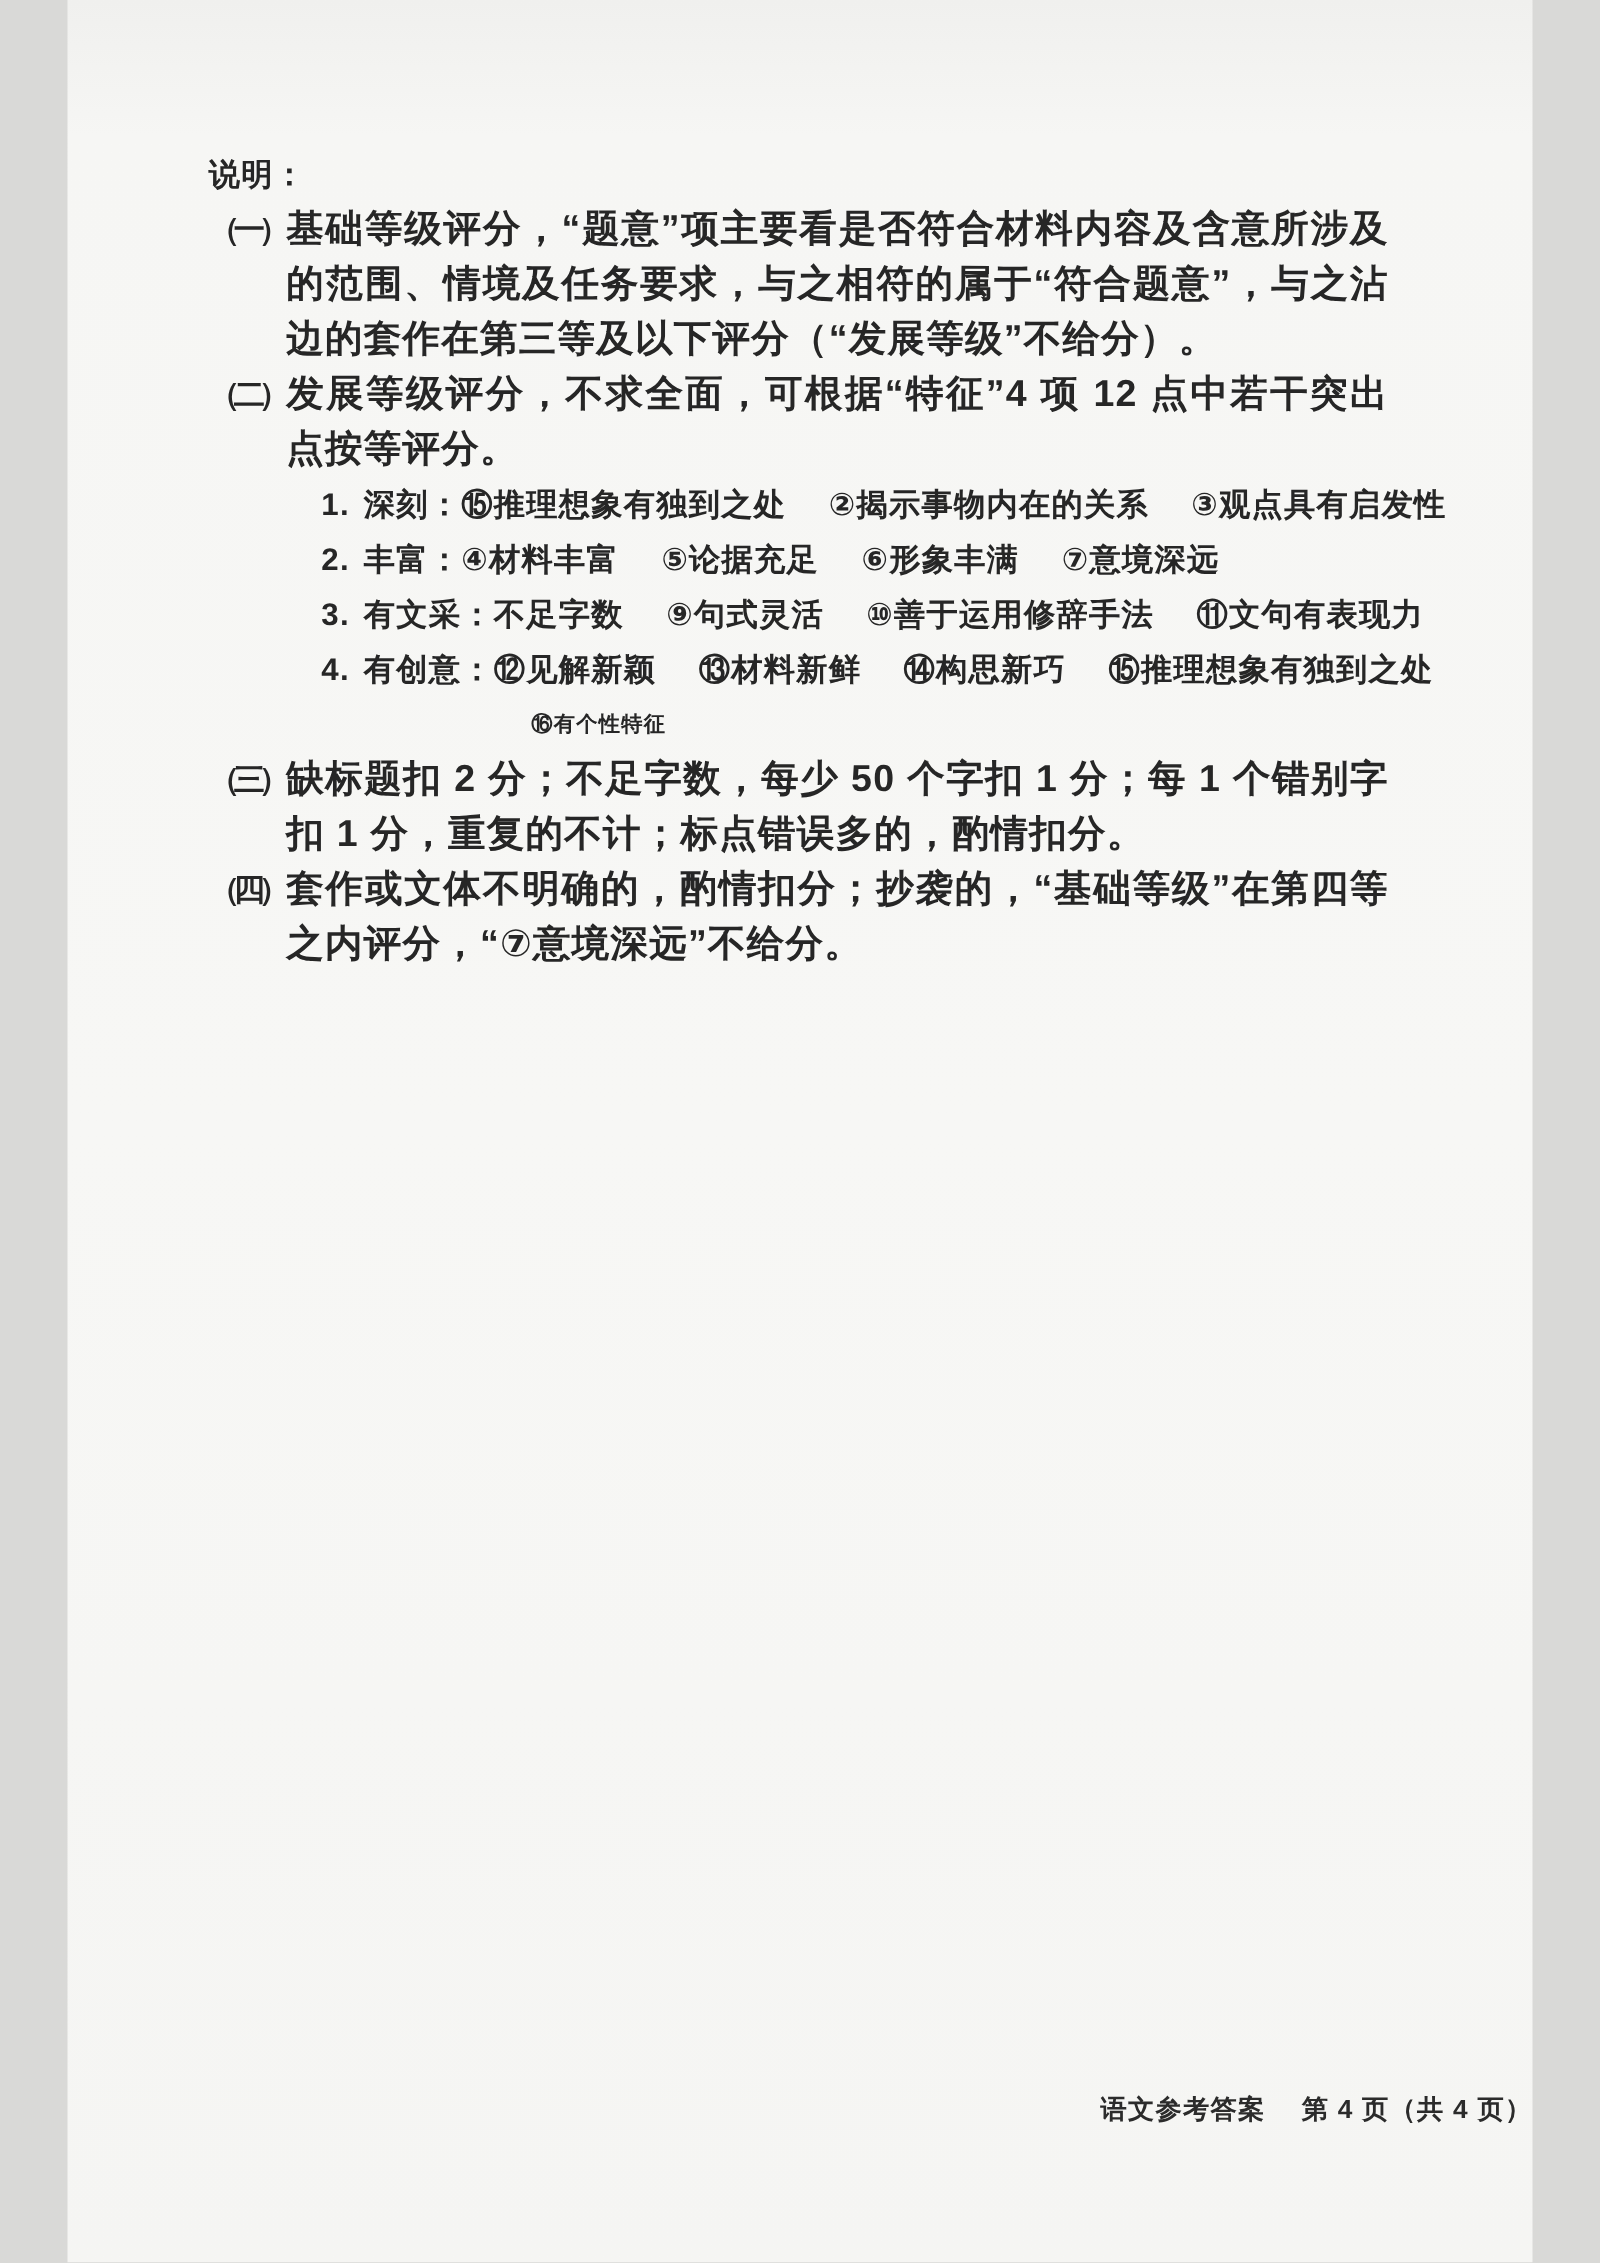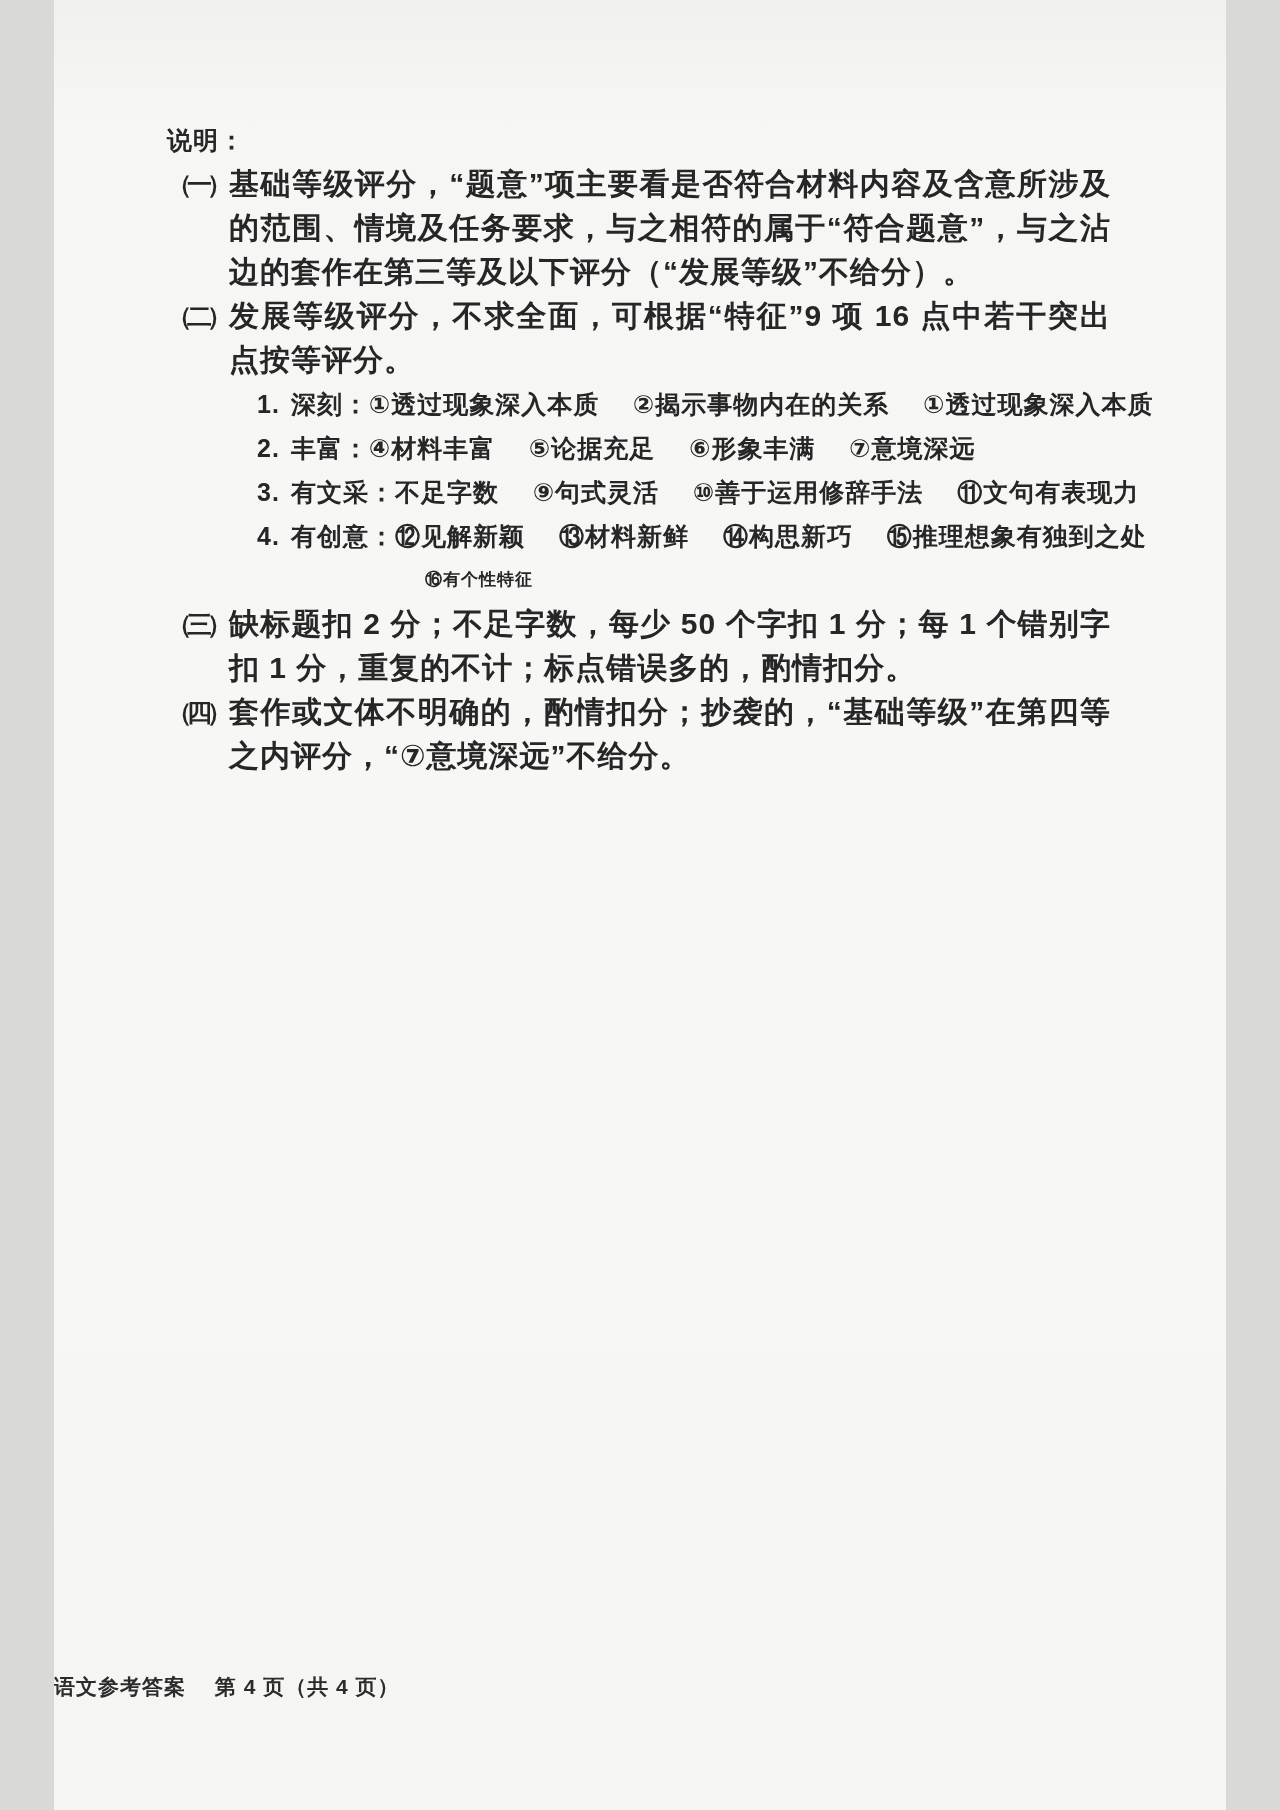--- a/index.html
+++ b/index.html
@@ -68,50 +68,50 @@
   }
   .sub-continuation {
     padding-left: 168px;
     font-size: 17px;
     line-height: 44px;
     letter-spacing: 1px;
   }
   .footer {
     position: absolute;
     top: 1673px;
-    left: 0;
+    left: 12px;
     right: 0;
-    text-align: left;
+    text-align: right;
     font-size: 21px;
     letter-spacing: 1px;
     color: #2b2b2b;
   }
 </style>
 </head>
 <body>
 
 <div class="page">
   <div class="content">
 
     <div class="doc-title">说明：</div>
 
     <div class="item">
       <span class="item-label">（一）</span>
       <span class="item-text">基础等级评分，“题意”项主要看是否符合材料内容及含意所涉及的范围、情境及任务要求，与之相符的属于“符合题意”，与之沾边的套作在第三等及以下评分（“发展等级”不给分）。</span>
     </div>
 
     <div class="item">
       <span class="item-label">（二）</span>
-      <span class="item-text">发展等级评分，不求全面，可根据“特征”9 项 16 点中若干突出点按等评分。</span>
+      <span class="item-text">发展等级评分，不求全面，可根据“特征”4 项 12 点中若干突出点按等评分。</span>
     </div>
 
     <div class="sub-list">
       <div class="sub-item">
         <span class="sub-num">1.</span>
-        <span class="sub-text">深刻：①透过现象深入本质　 ②揭示事物内在的关系　 ①透过现象深入本质</span>
+        <span class="sub-text">深刻：⑮推理想象有独到之处　 ②揭示事物内在的关系　 ③观点具有启发性</span>
       </div>
       <div class="sub-item">
         <span class="sub-num">2.</span>
         <span class="sub-text">丰富：④材料丰富　 ⑤论据充足　 ⑥形象丰满　 ⑦意境深远</span>
       </div>
       <div class="sub-item">
         <span class="sub-num">3.</span>
         <span class="sub-text">有文采：不足字数　 ⑨句式灵活　 ⑩善于运用修辞手法　 ⑪文句有表现力</span>
       </div>
       <div class="sub-item">

